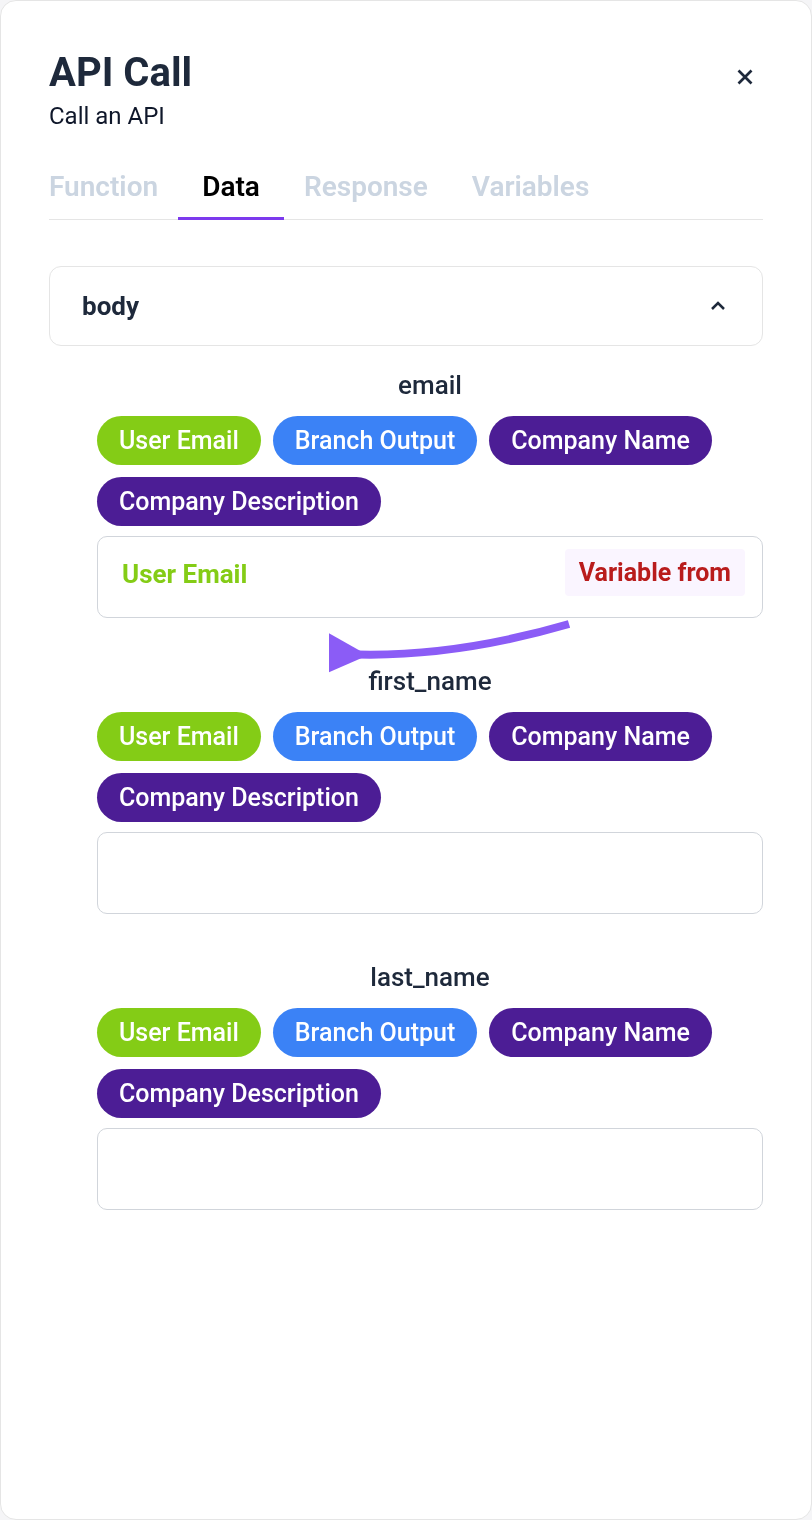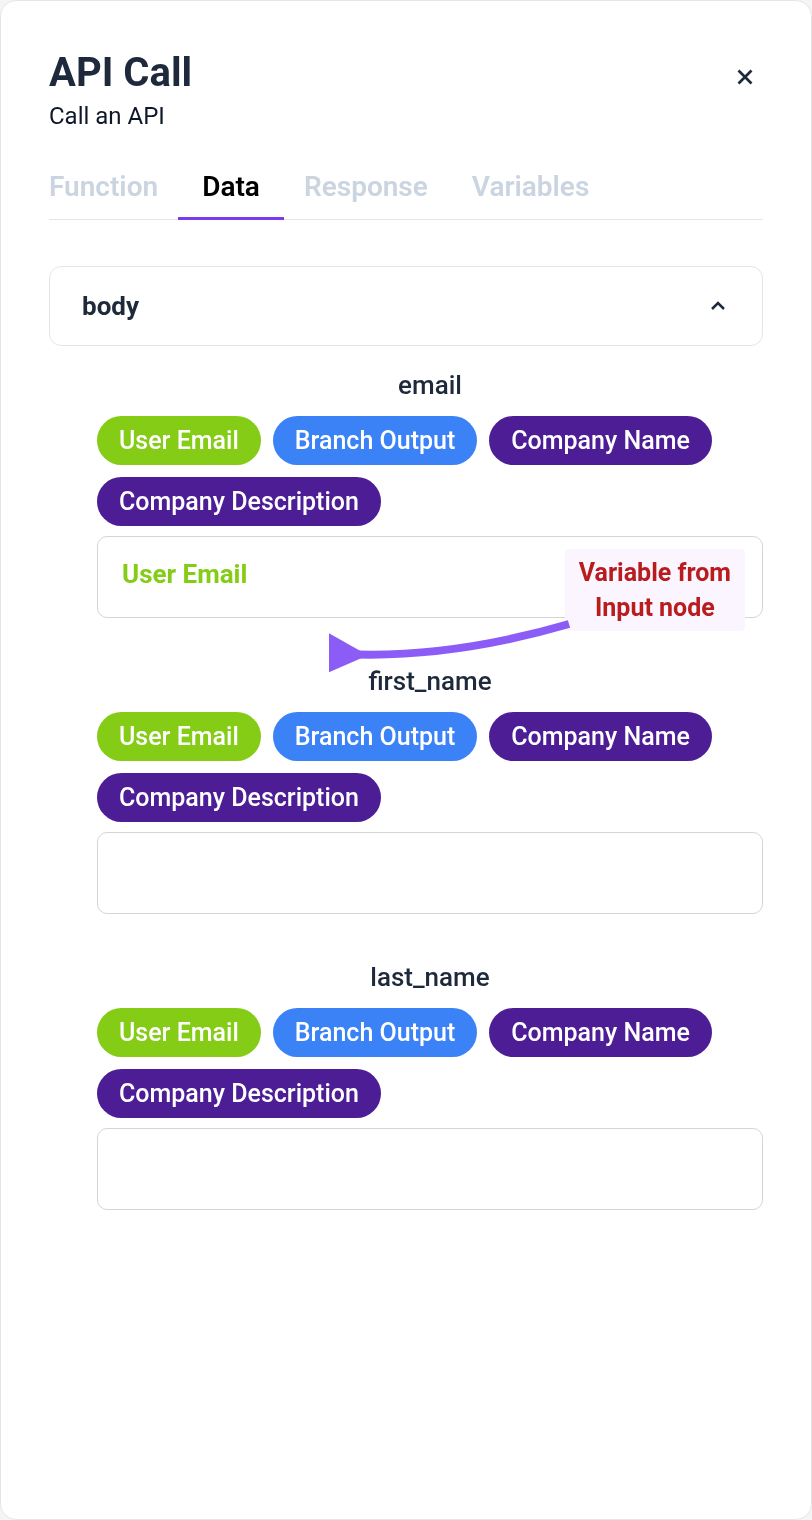--- a/index.html
+++ b/index.html
@@ -188,21 +188,20 @@
       <span class="pill blue">Branch Output</span>
       <span class="pill green">Company Name</span>
       <span class="pill green">Company Description</span>
     </div>
     <div class="field-input"></div>
   </div>
 
 
   <div class="annotation">
     <div>Variable from</div>
-    <div>Input node</div>
   </div>
   <svg class="arrow" width="260" height="80" viewBox="0 0 260 80">
     <defs>
       <marker id="arrhead" markerWidth="12" markerHeight="12" refX="3" refY="6" orient="auto">
         <path d="M12,0 L0,6 L12,12 Z" fill="#8b5cf6"></path>
       </marker>
     </defs>
     <path d="M240,15 Q120,50 15,45" stroke="#8b5cf6" stroke-width="8" fill="none" marker-end="url(#arrhead)"></path>
   </svg>
 

